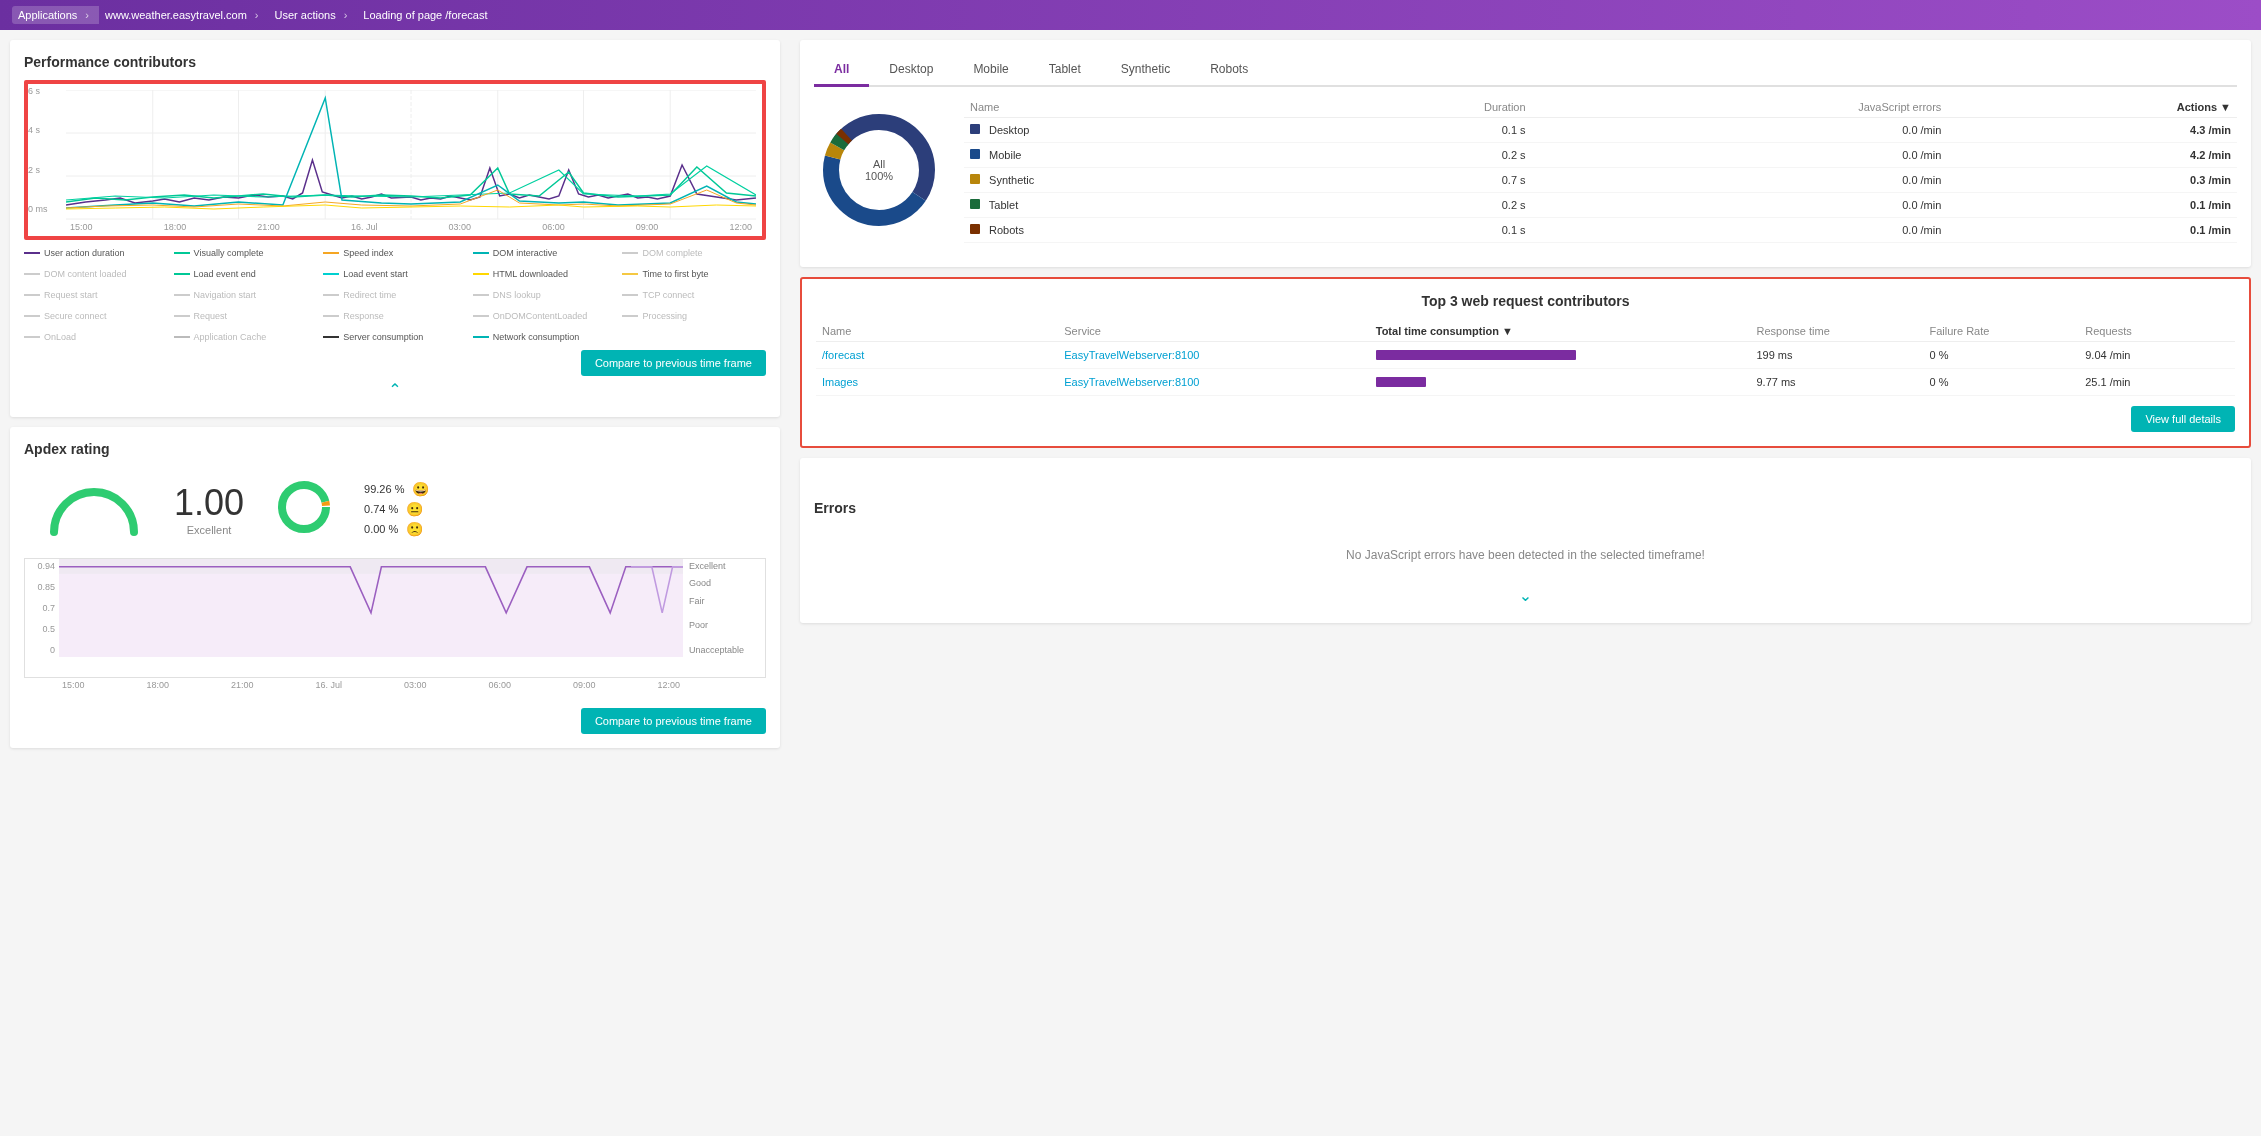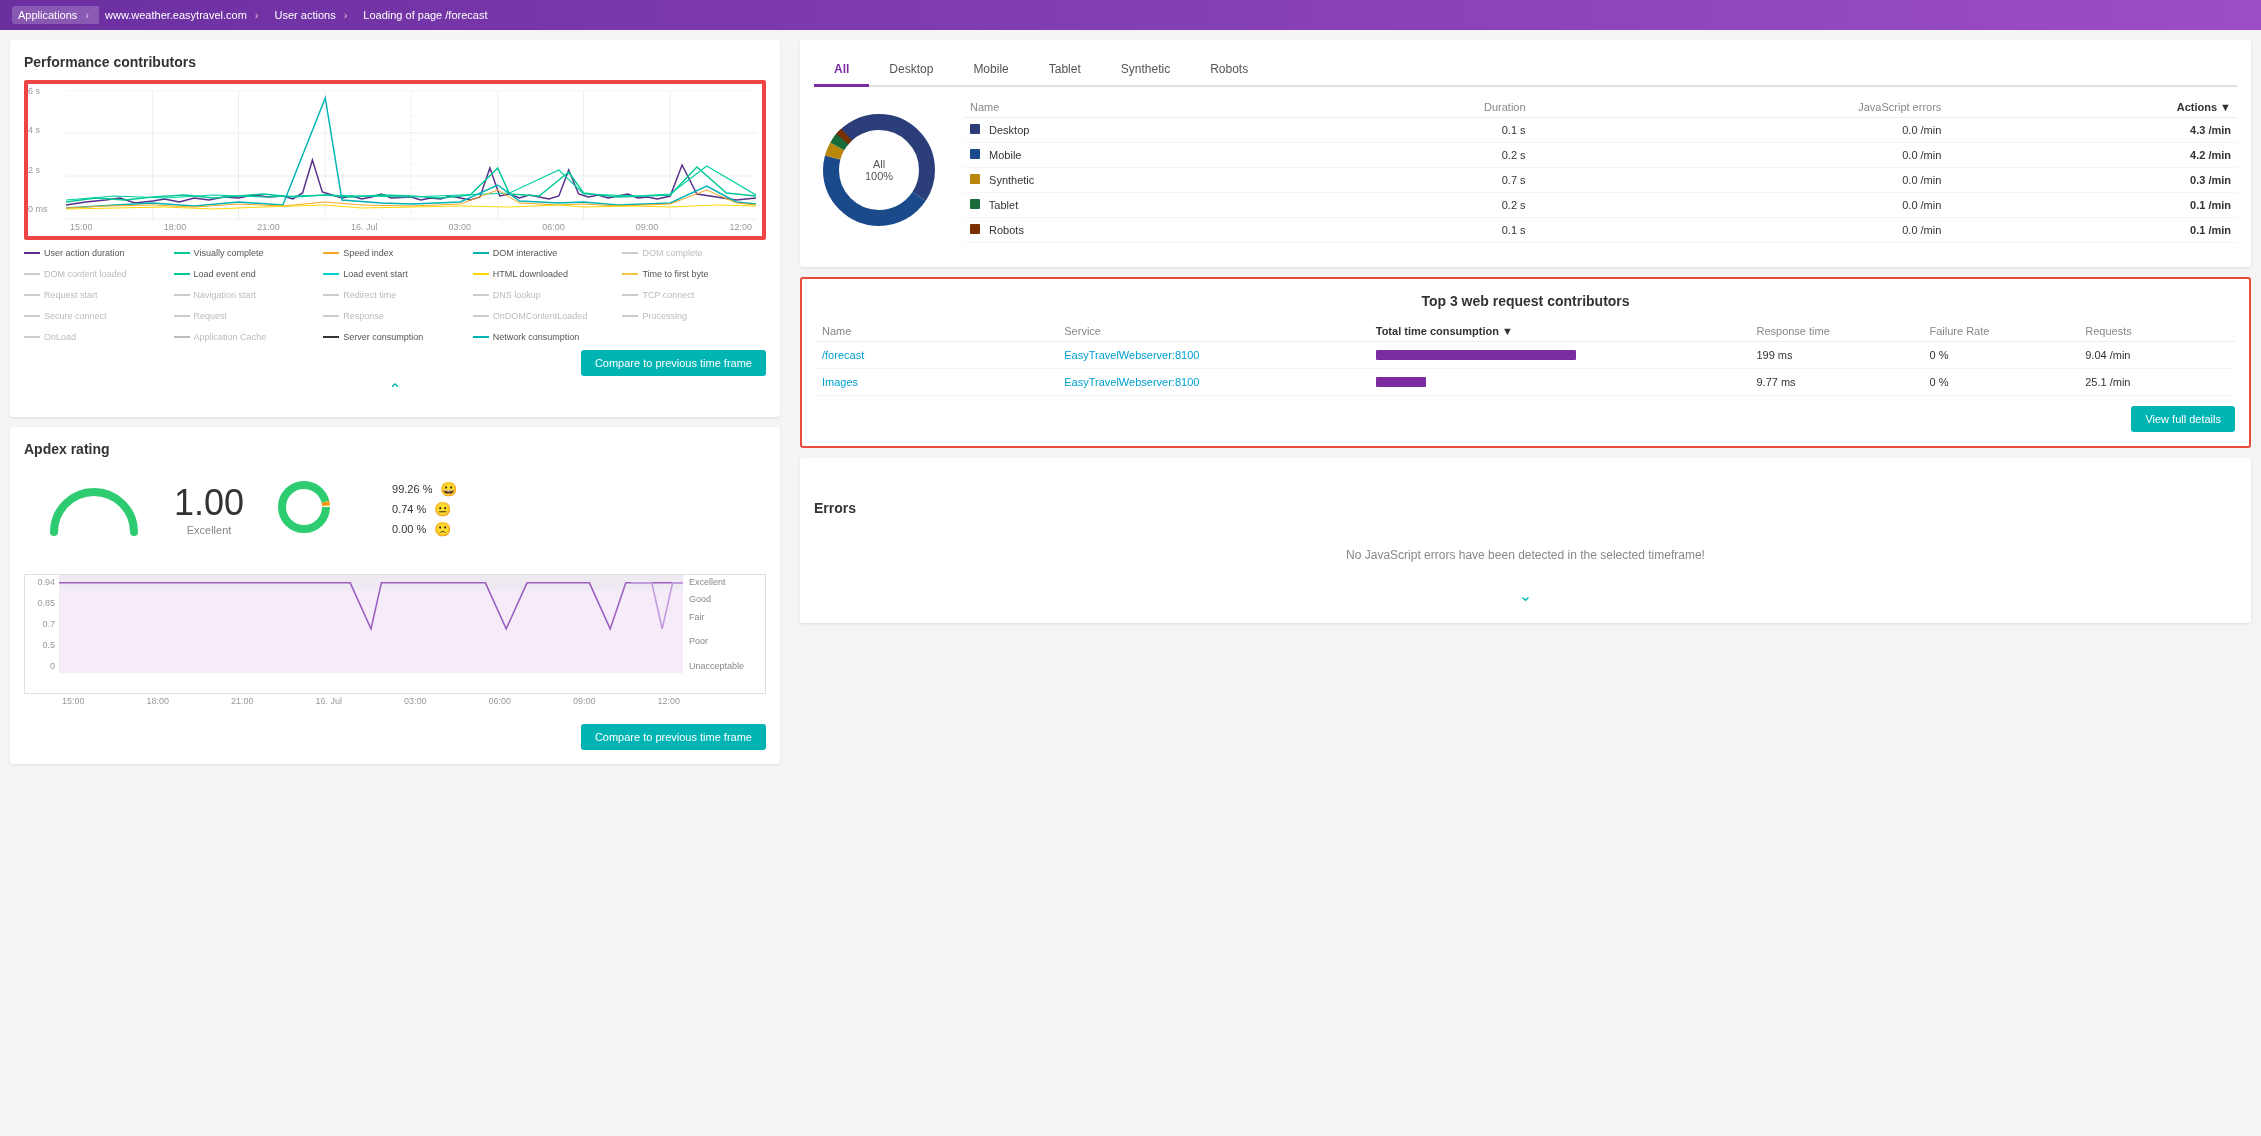--- a/index.html
+++ b/index.html
@@ -209,32 +209,32 @@
 
     
     .apdex-main {
       display: flex;
       align-items: center;
       gap: 30px;
       padding: 10px 20px;
     }
     .apdex-score { font-size: 36px; font-weight: 300; color: #333; }
     .apdex-label { font-size: 11px; color: #888; text-align: center; }
-    .apdex-percentages { display: flex; flex-direction: column; gap: 4px; font-size: 11px; margin-left: 28px; }
+    .apdex-percentages { display: flex; flex-direction: column; gap: 4px; font-size: 11px; }
     .apdex-pct-row { display: flex; align-items: center; gap: 8px; }
     .smiley { font-size: 14px; }
     .smiley-green { color: #2ecc71; }
     .smiley-yellow { color: #f39c12; }
     .smiley-red { color: #e74c3c; }
 
     .apdex-chart-area {
       height: 120px;
       border: 1px solid #e0e0e0;
       position: relative;
-      margin-top: 24px;
+      margin-top: 8px;
       overflow: hidden;
       background: white;
     }
     .apdex-y-labels {
       position: absolute;
       left: 0;
       top: 0;
       bottom: 20px;
       width: 32px;
       display: flex;

